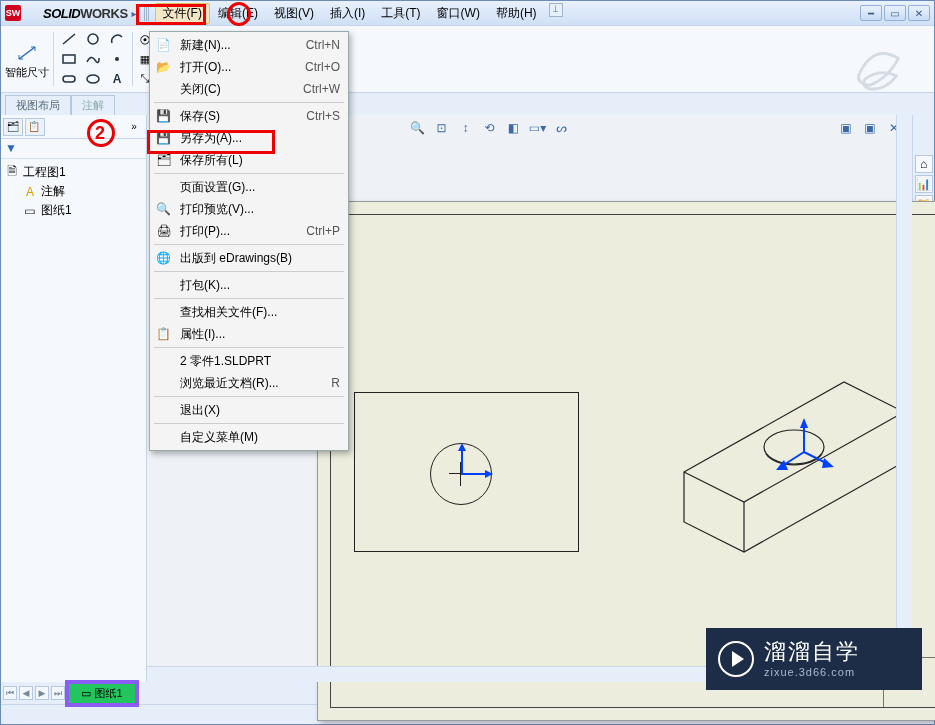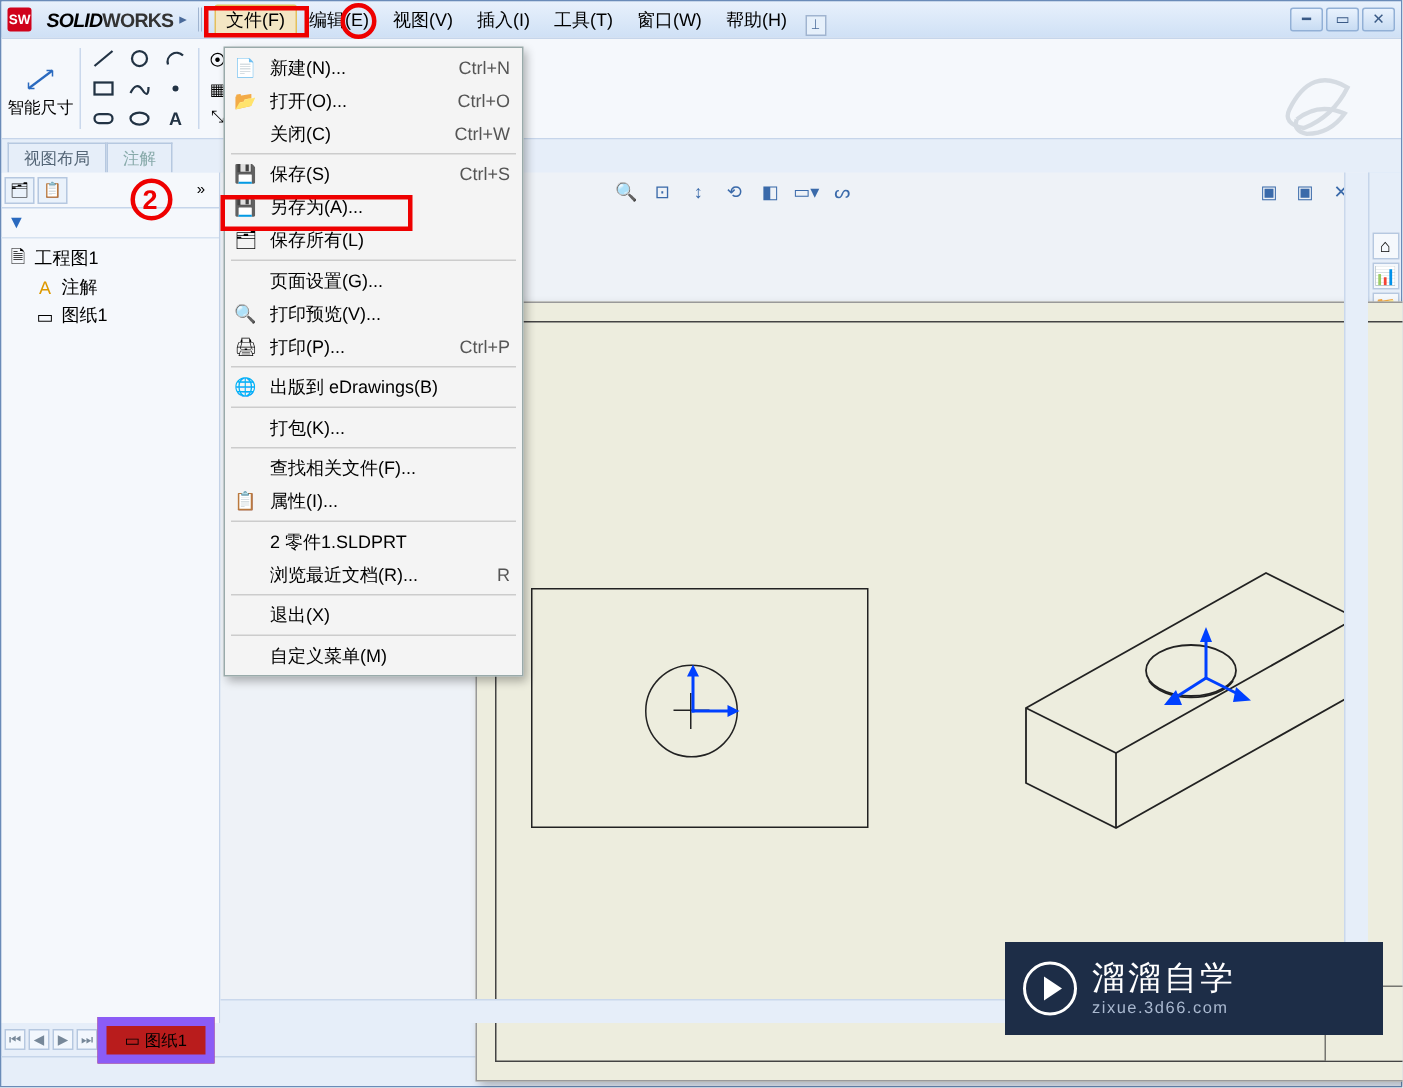--- a/index.html
+++ b/index.html
@@ -1,28 +1,28 @@
 <!DOCTYPE html>
 <html><head>
 <meta charset="utf-8">
 <style>
 html,body{margin:0;padding:0;font-family:"Microsoft YaHei","SimSun",Tahoma,sans-serif;font-size:12px;color:#000;background:#fff;overflow:hidden}
 *{box-sizing:border-box}
 .window{width:935px;height:725px;position:relative;background:#d9e6f7;display:flex;flex-direction:column;border:1px solid #6a8bb8}
 .titlebar{height:24px;background:linear-gradient(#e8f1fc,#cfe0f5);display:flex;align-items:center;padding:0 4px}
 .titlebar .logo{display:flex;align-items:flex-end;gap:2px}
 .titlebar .logo .swicon{width:16px;height:16px;background:#d0021b;display:flex;align-items:center;justify-content:center;color:#fff;font-size:9px;font-weight:bold;border-radius:2px}
-.titlebar .brand{font-family:Arial;font-weight:bold;letter-spacing:-0.5px;margin-left:8px;font-size:13px}
+.titlebar .brand{font-family:Arial;font-weight:bold;letter-spacing:-0.5px;margin-left:20px;font-size:13px}
 .titlebar .brand .solid{font-style:italic}
 .titlebar .brand .works{color:#333}
 .titlebar .triangle{margin:0 4px;color:#4a6a9a;font-size:10px}
 .titlebar .grip{width:6px;height:16px;background:repeating-linear-gradient(90deg,#a0b4d0 0 1px,transparent 1px 2px);margin:0 3px}
 .titlebar .winctrls{margin-left:auto;display:flex;gap:2px}
 .titlebar .winctrls span{width:22px;height:16px;background:linear-gradient(#e9f2fd,#c8dcf3);border:1px solid #92b0d6;border-radius:2px;display:flex;align-items:center;justify-content:center;font-size:10px;color:#3a5a86}
-.menubar{height:22px;display:flex;align-items:flex-end;padding-left:2px;font-size:12px}
+.menubar{height:22px;display:flex;align-items:flex-start;padding-left:2px;font-size:12px}
 .menubar .menuitem{padding:2px 8px;cursor:default}
 .menubar .menuitem.active{background:#f3e6c4;border:1px solid #e4c05c;border-radius:2px;padding:1px 7px}
 .menubar .push{width:14px;height:14px;border:1px solid #a0b4d0;margin-left:4px;display:flex;align-items:center;justify-content:center;font-size:9px;color:#4a6a9a;background:#e6f0fb}
 .ribbon-row{height:68px;background:#f5f8fc;border-top:1px solid #c6d5ea;border-bottom:1px solid #c6d5ea;display:flex;align-items:center;padding:0 4px;gap:2px}
 .big-tool{display:flex;flex-direction:column;align-items:center;width:44px;height:58px;justify-content:center;font-size:11px;gap:0px}
 .big-tool .ic{width:26px;height:26px;display:flex;align-items:center;justify-content:center}
 .sep{width:1px;height:54px;background:#cad8ec;margin:0 2px}
 .small-grid{display:flex;flex-direction:column;gap:2px}
 .small-row{display:flex;gap:2px}
 .sm{width:22px;height:18px;display:flex;align-items:center;justify-content:center;color:#234}
@@ -47,41 +47,41 @@
 .view-toolbar .vt{width:20px;height:18px;display:flex;align-items:center;justify-content:center;color:#3a6aaa}
 .view-toolbar .vtgroup-right{margin-left:auto;display:flex;gap:4px;padding-right:8px}
 .drawing-sheet{position:absolute;left:170px;top:86px;width:690px;height:520px;background:#ededde;border:1px solid #999;box-shadow:3px 3px 6px rgba(0,0,0,.25)}
 .inner-frame{position:absolute;left:12px;top:12px;right:12px;bottom:12px;border:1px solid #444}
 .title-block{position:absolute;right:0;bottom:0;width:110px;height:50px;border-left:1px solid #444;border-top:1px solid #444;background:repeating-linear-gradient(#ededde 0 12px,#ededde 12px 13px);opacity:.7}
 .front-view{position:absolute;left:36px;top:190px;width:225px;height:160px;border:1px solid #222}
 .circle{position:absolute;border:1.2px solid #222;border-radius:50%}
 .axis{position:absolute;background:#0040ff}
 .iso-view{position:absolute;left:336px;top:140px}
 .doc-tabs{height:22px;background:#e6eef9;display:flex;align-items:center;padding-left:6px}
-.doc-tab{padding:2px 12px;background:#b91c1c;border:6px solid #8b5cf6;font-size:11px;position:relative}
+.doc-tab{padding:2px 12px;background:#22c55e;border:4px solid #8b5cf6;font-size:11px;position:relative}
 .doc-tabs .arrows{margin-left:-4px;display:flex;gap:2px}
 .doc-tabs .arrows span{width:14px;height:14px;border:1px solid #b6c8e0;display:flex;align-items:center;justify-content:center;font-size:9px;background:#f2f7fd;color:#789}
 .right-strip{width:22px;background:#e6eef9;border-left:1px solid #c6d5ea;display:flex;flex-direction:column;gap:2px;padding-top:40px;align-items:center}
 .right-strip span{width:18px;height:18px;border:1px solid #b6c8e0;background:#f5f8fc;display:flex;align-items:center;justify-content:center}
 .statusbar{height:20px;background:#e6eef9;border-top:1px solid #c6d5ea;font-size:11px;color:#567;display:flex;align-items:center;padding:0 6px}
 
 
 .dropdown{position:absolute;left:148px;top:30px;width:200px;background:#f4f4f4;border:1px solid #9aa;box-shadow:2px 3px 6px rgba(0,0,0,.3);z-index:200;padding:2px 0}
 .dd-item{height:22px;display:flex;align-items:center;padding:0 8px 0 30px;position:relative;font-size:12px}
 .dd-item .ic3{position:absolute;left:6px;width:16px;height:16px;display:flex;align-items:center;justify-content:center}
 .dd-item .sc{margin-left:auto;color:#555}
 .dd-sep{height:1px;background:#ccc;margin:2px 4px}
 .dd-highlight{position:absolute;border:3px solid #e00;pointer-events:none;z-index:210}
 .red-box-1{left:135px;top:3px;width:70px;height:21px}
 .red-box-2{left:146px;top:129px;width:128px;height:24px}
 .red-circle{position:absolute;border:3px solid #e00;border-radius:50%;pointer-events:none;z-index:210}
 .red-circle-1{left:226px;top:1px;width:24px;height:24px}
 .red-circle-2{left:86px;top:118px;width:28px;height:28px}
 .red-num{position:absolute;color:#e00;font-weight:bold;font-size:18px;z-index:211;font-family:Arial}
-.watermark{position:absolute;right:12px;bottom:34px;width:252px;height:62px;background:#1d2d47;color:#fff;display:flex;align-items:center;gap:10px;padding:0 12px;z-index:300}
+.watermark{position:absolute;right:12px;bottom:34px;width:216px;height:62px;background:#1d2d47;color:#fff;display:flex;align-items:center;gap:10px;padding:0 12px;z-index:300}
 .watermark .play{width:36px;height:36px;border:2px solid #fff;border-radius:50%;display:flex;align-items:center;justify-content:center}
 .watermark .play::after{content:"";border-left:12px solid #fff;border-top:8px solid transparent;border-bottom:8px solid transparent;margin-left:3px}
 .watermark .wt{display:flex;flex-direction:column;line-height:1.2}
 .watermark .wt .big{font-size:22px;letter-spacing:2px}
 .watermark .wt .small{font-size:11px;color:#a9b8cf;letter-spacing:1px}
 .ds-logo{position:absolute;right:26px;top:38px;width:58px;height:60px;opacity:.25;z-index:1}
 svg{display:block}
 .scroll-v{position:absolute;right:0;top:0;bottom:0;width:16px;background:#e6eef9;border-left:1px solid #cad8ec}
 .scroll-h{position:absolute;left:0;right:16px;bottom:0;height:16px;background:#e6eef9;border-top:1px solid #cad8ec}
 </style>

